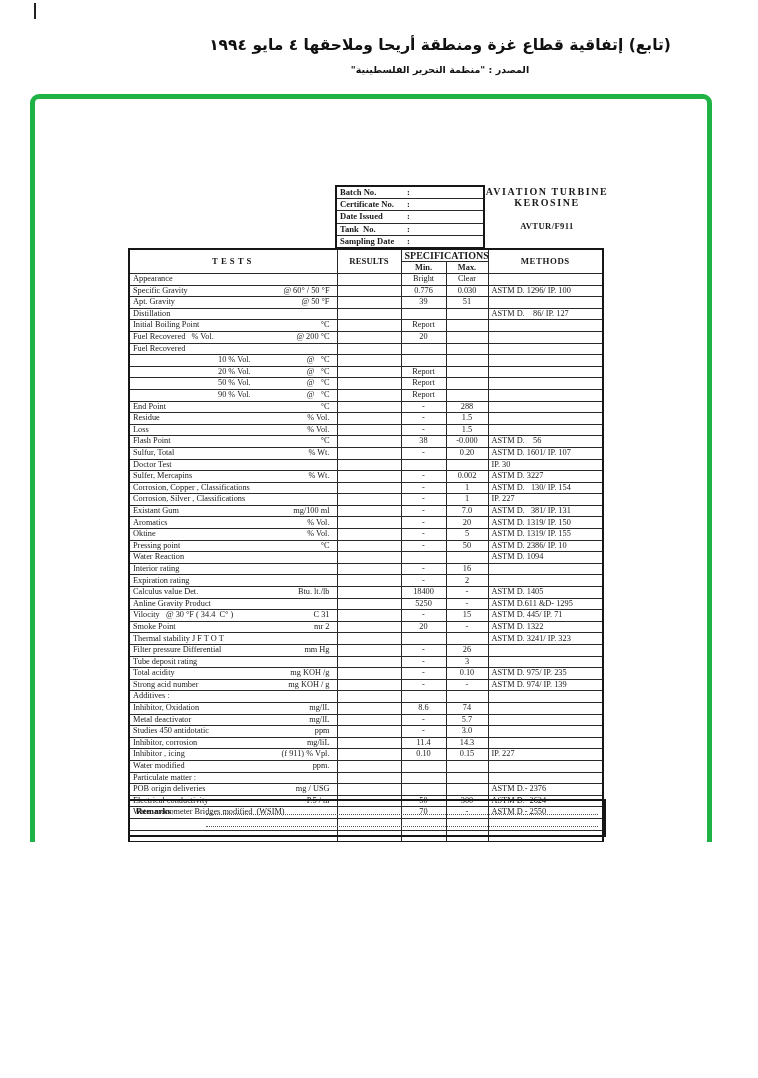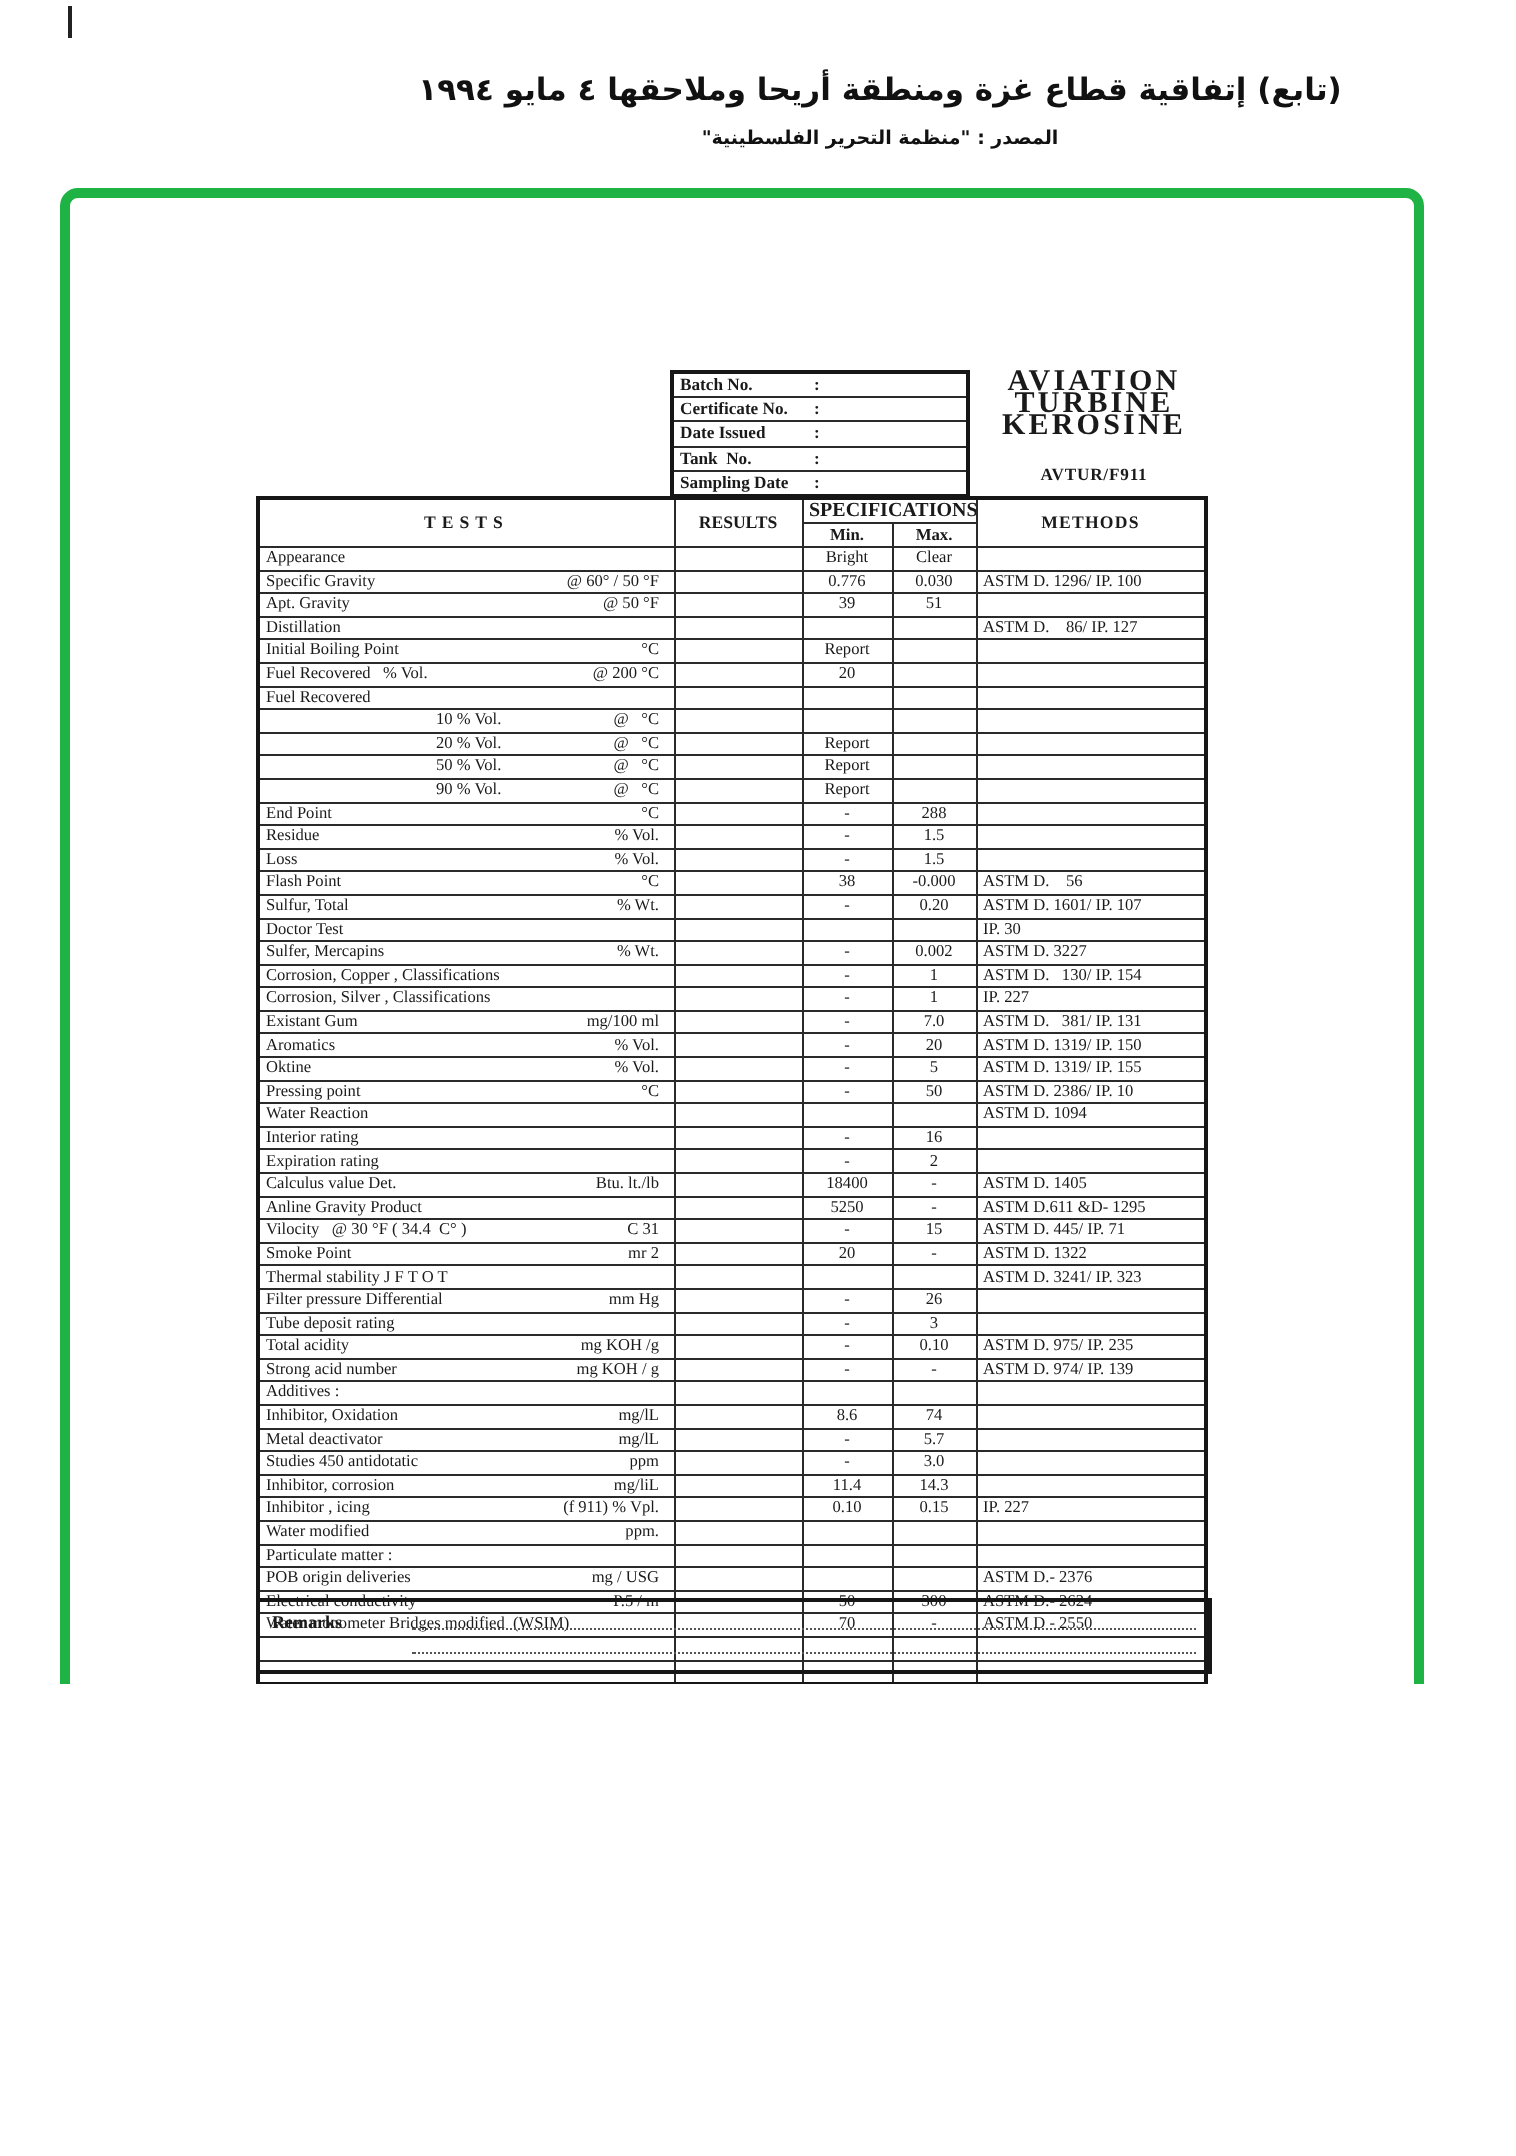--- a/index.html
+++ b/index.html
@@ -24,21 +24,21 @@
   
   .info{position:absolute;left:335px;top:185px;width:146px;border:2px solid #161616;}
   .info-row{position:relative;height:11.2px;border-bottom:1px solid #2a2a2a;
             font-size:8.6px;font-weight:bold;line-height:11.2px;}
   .info-row:last-child{border-bottom:none;}
   .info-label{position:absolute;left:3px;white-space:pre;}
   .info-colon{position:absolute;left:70px;}
 
   
   .prod{position:absolute;left:484px;top:186px;width:126px;text-align:center;}
-  .prod-line{font-size:15px;font-weight:bold;letter-spacing:1.6px;line-height:11px;}
+  .prod-line{font-size:10px;font-weight:bold;letter-spacing:1.6px;line-height:11px;}
   .prod-code{margin-top:13px;font-size:8.6px;font-weight:bold;letter-spacing:.4px;}
 
   
   .main-tbl{position:absolute;left:128px;top:248px;}
   table{border-collapse:collapse;table-layout:fixed;width:474px;border:2px solid #161616;}
   col.w-test{width:208px;} col.w-res{width:64px;} col.w-min{width:45px;}
   col.w-max{width:42px;} col.w-meth{width:115px;}
   th,td{border:1px solid #2a2a2a;padding:0 3px;overflow:hidden;}
   th{font-size:8.8px;font-weight:bold;height:11px;line-height:11px;}
   th.h-tests{letter-spacing:3px;}

